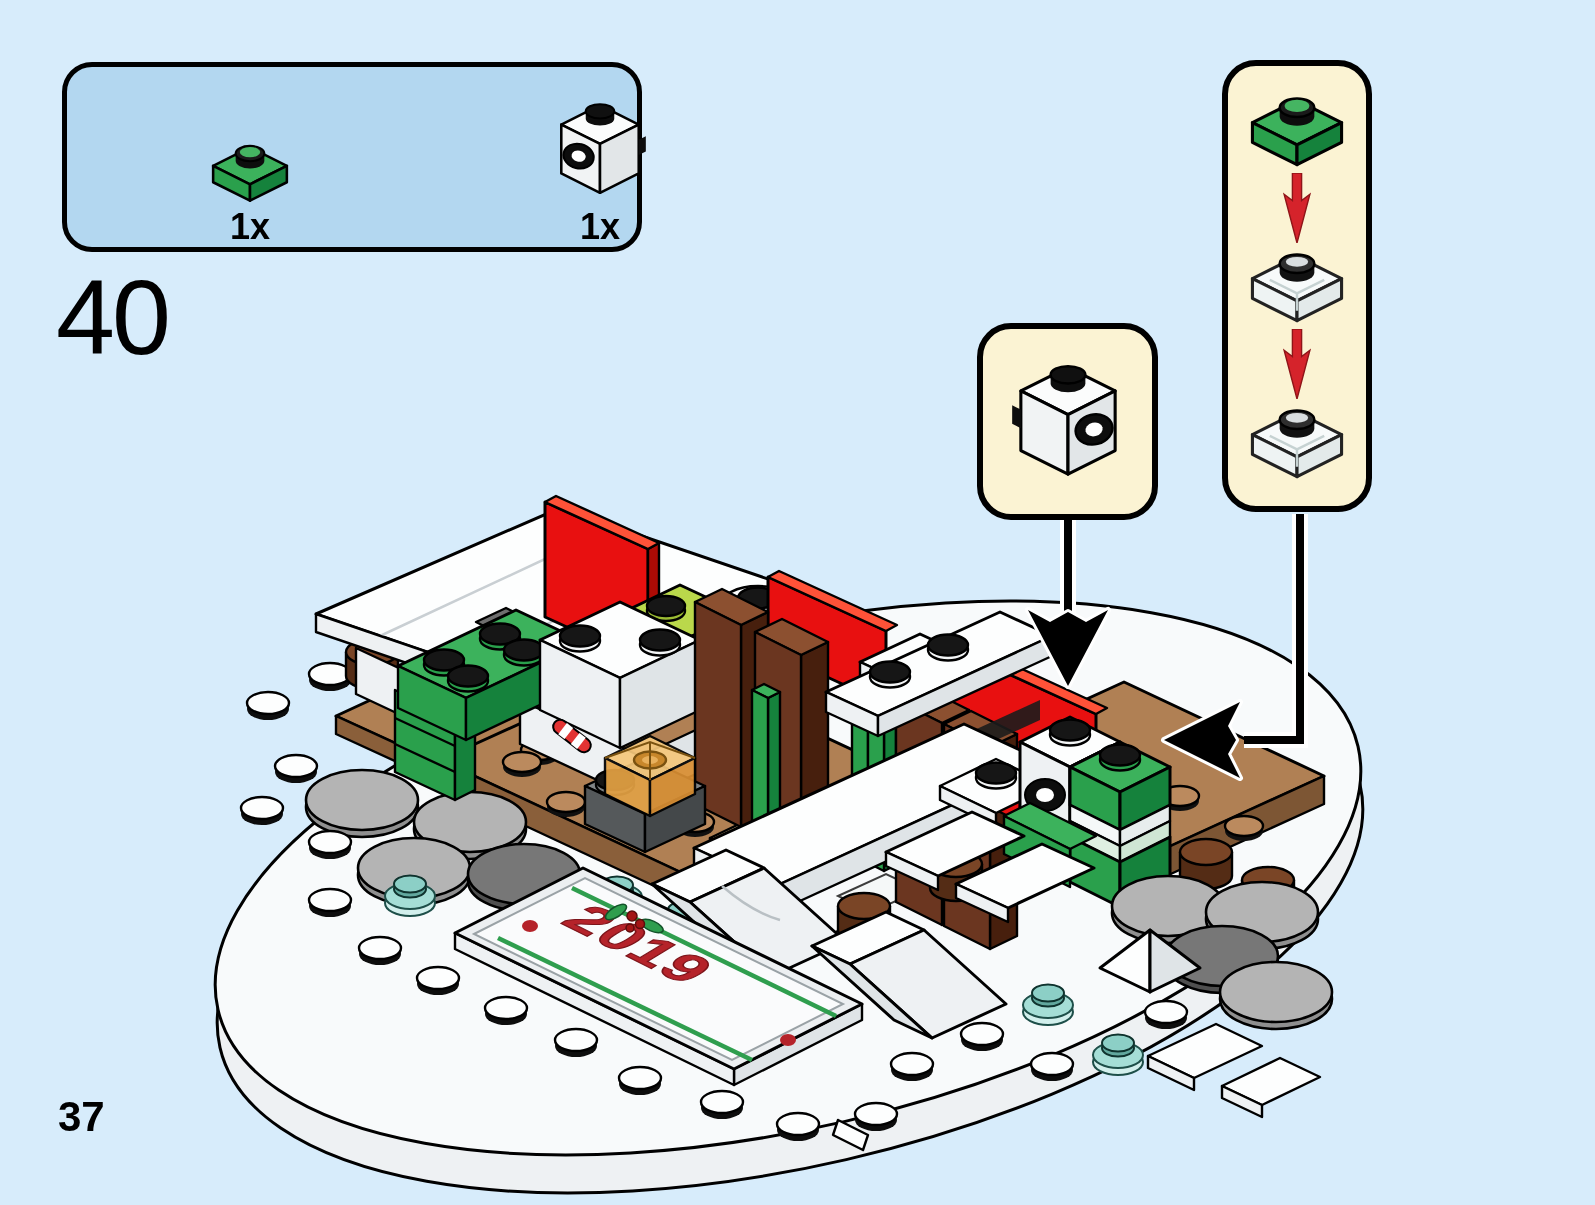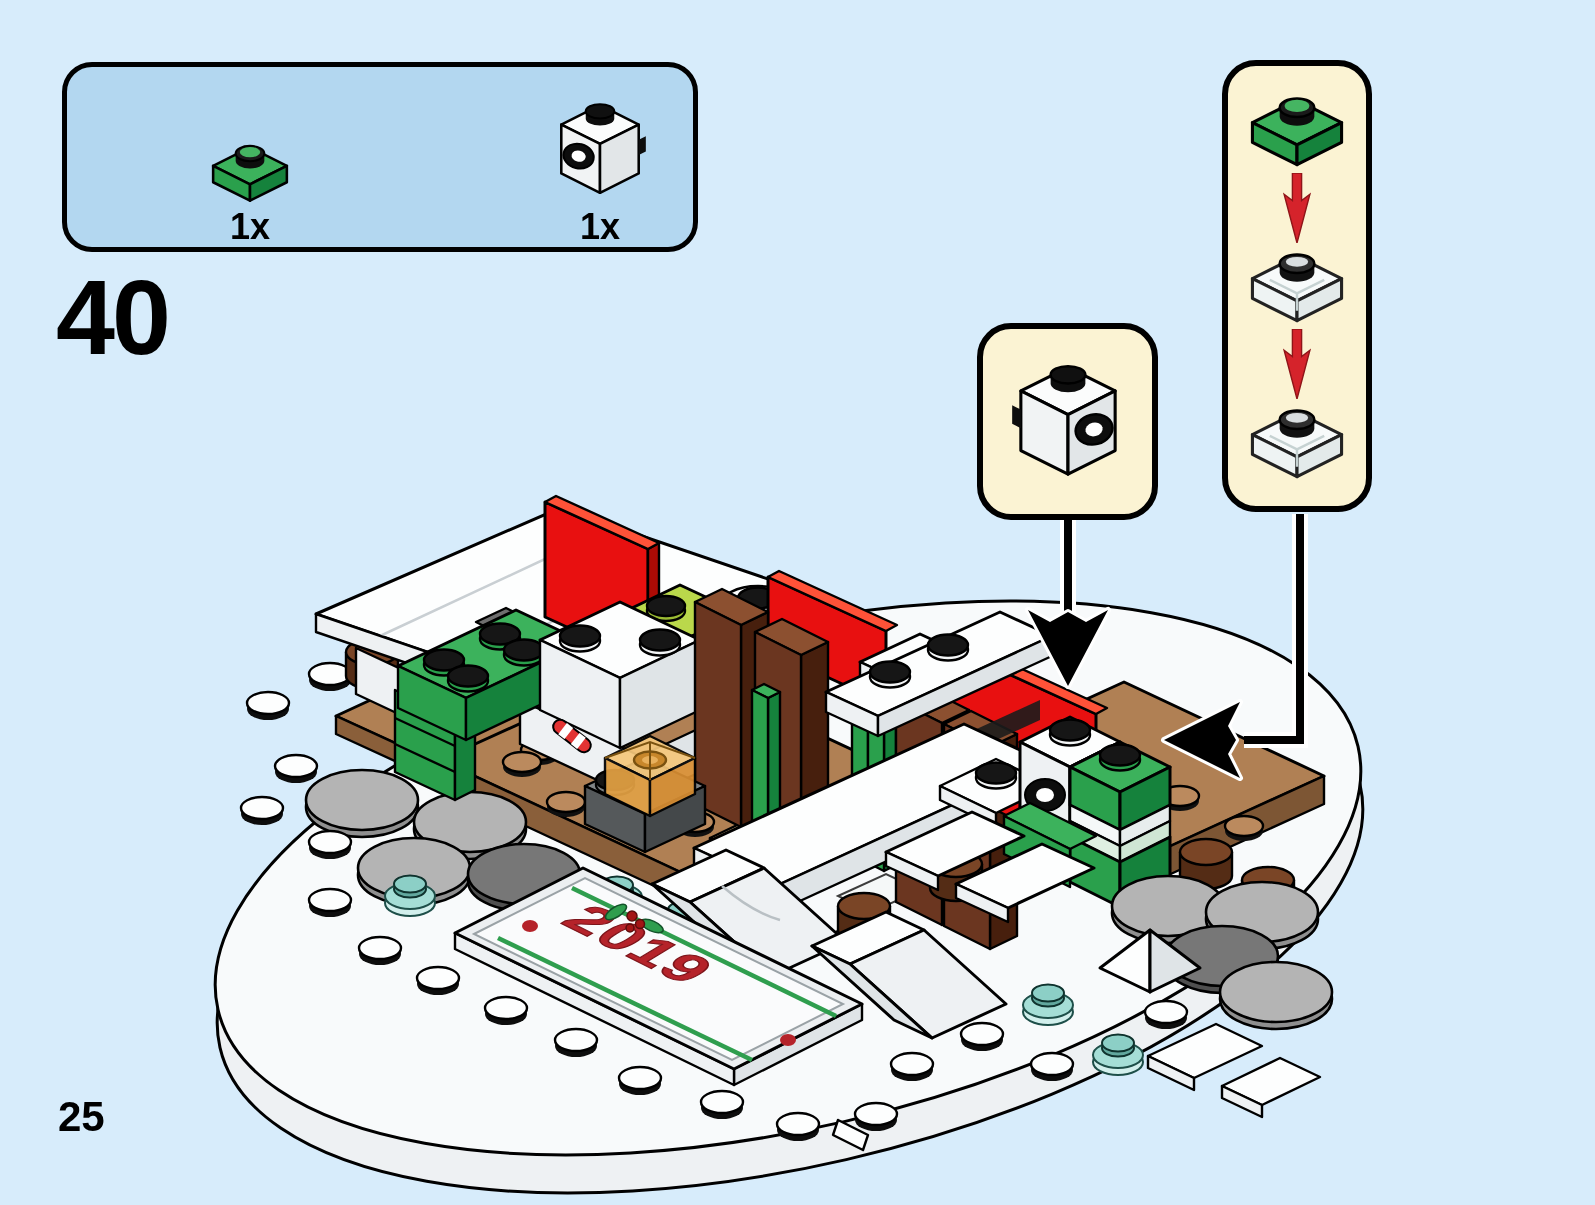--- a/index.html
+++ b/index.html
@@ -4,33 +4,33 @@
 <style>
   html,body{margin:0;padding:0;}
   .page{
     position:relative; width:1595px; height:1205px; overflow:hidden;
     background:#d7ecfb;
     font-family:"Liberation Sans", sans-serif;
   }
   .page *{box-sizing:border-box;}
   
   .parts-box{
-    position:absolute; left:62px; top:62px; width:636px; height:190px;
+    position:absolute; left:62px; top:62px; width:580px; height:190px;
     background:#b3d7f0; border:5px solid #000; border-radius:30px;
   }
   .part{
     position:absolute; top:28px; width:130px; height:150px;
     display:flex; flex-direction:column; align-items:center; justify-content:flex-end;
   }
   .part .icon-wrap{flex:1; display:flex; align-items:flex-end; justify-content:center;}
   .part .qty{font-weight:bold; font-size:36px; color:#000; line-height:1; margin-top:4px;}
   .part1{left:118px;} .part2{left:300px;} .part3{left:468px;}
   
   .step-number{
-    position:absolute; left:56px; top:264px; font-size:106px; font-weight:bold;
+    position:absolute; left:56px; top:264px; font-size:106px; font-weight:normal;
     letter-spacing:-3px; color:#000; line-height:1;
   }
   .page-number{
     position:absolute; left:58px; top:1096px; font-size:42px; font-weight:bold; color:#000; line-height:1;
   }
   
   .callout{
     position:absolute; background:#fbf3d3; border:6px solid #000; border-radius:34px;
   }
   .callout-small{
@@ -439,21 +439,21 @@
           <ellipse cx="27" cy="60" rx="15" ry="12" transform="rotate(14 27 60)" fill="#0d0d0d" stroke="#000" stroke-width="2"></ellipse>
           <ellipse cx="27" cy="60" rx="7" ry="5.5" transform="rotate(14 27 60)" fill="#fff"></ellipse>
           <path d="M86,44 l7,-3.5 v15 l-7,3.5 Z" fill="#0d0d0d"></path>
         </svg>
       </div>
       <span class="qty">1x</span>
     </div>
   </div>
 
   <div class="step-number">40</div>
-  <div class="page-number">25</div>
+  <div class="page-number">37</div>
 
   <div class="callout callout-small">
     <svg width="120" height="134" viewBox="0 0 96 108">
       <path d="M48,10 86,29 48,48 10,29 Z" fill="#fbfcfc" stroke="#000" stroke-width="2.5" stroke-linejoin="round"></path>
       <path d="M10,29 48,48 48,96 10,77 Z" fill="#f1f3f4" stroke="#000" stroke-width="2.5" stroke-linejoin="round"></path>
       <path d="M48,48 86,29 86,77 48,96 Z" fill="#e2e6e8" stroke="#000" stroke-width="2.5" stroke-linejoin="round"></path>
       <path d="M34,16 v7 a14,7 0 0 0 28,0 v-7" fill="#0d0d0d"></path>
       <ellipse cx="48" cy="16" rx="14" ry="7" fill="#101010" stroke="#000" stroke-width="2"></ellipse>
       <ellipse cx="69" cy="60" rx="15" ry="12" transform="rotate(-14 69 60)" fill="#0d0d0d" stroke="#000" stroke-width="2"></ellipse>
       <ellipse cx="69" cy="60" rx="7" ry="5.5" transform="rotate(-14 69 60)" fill="#fff"></ellipse>

